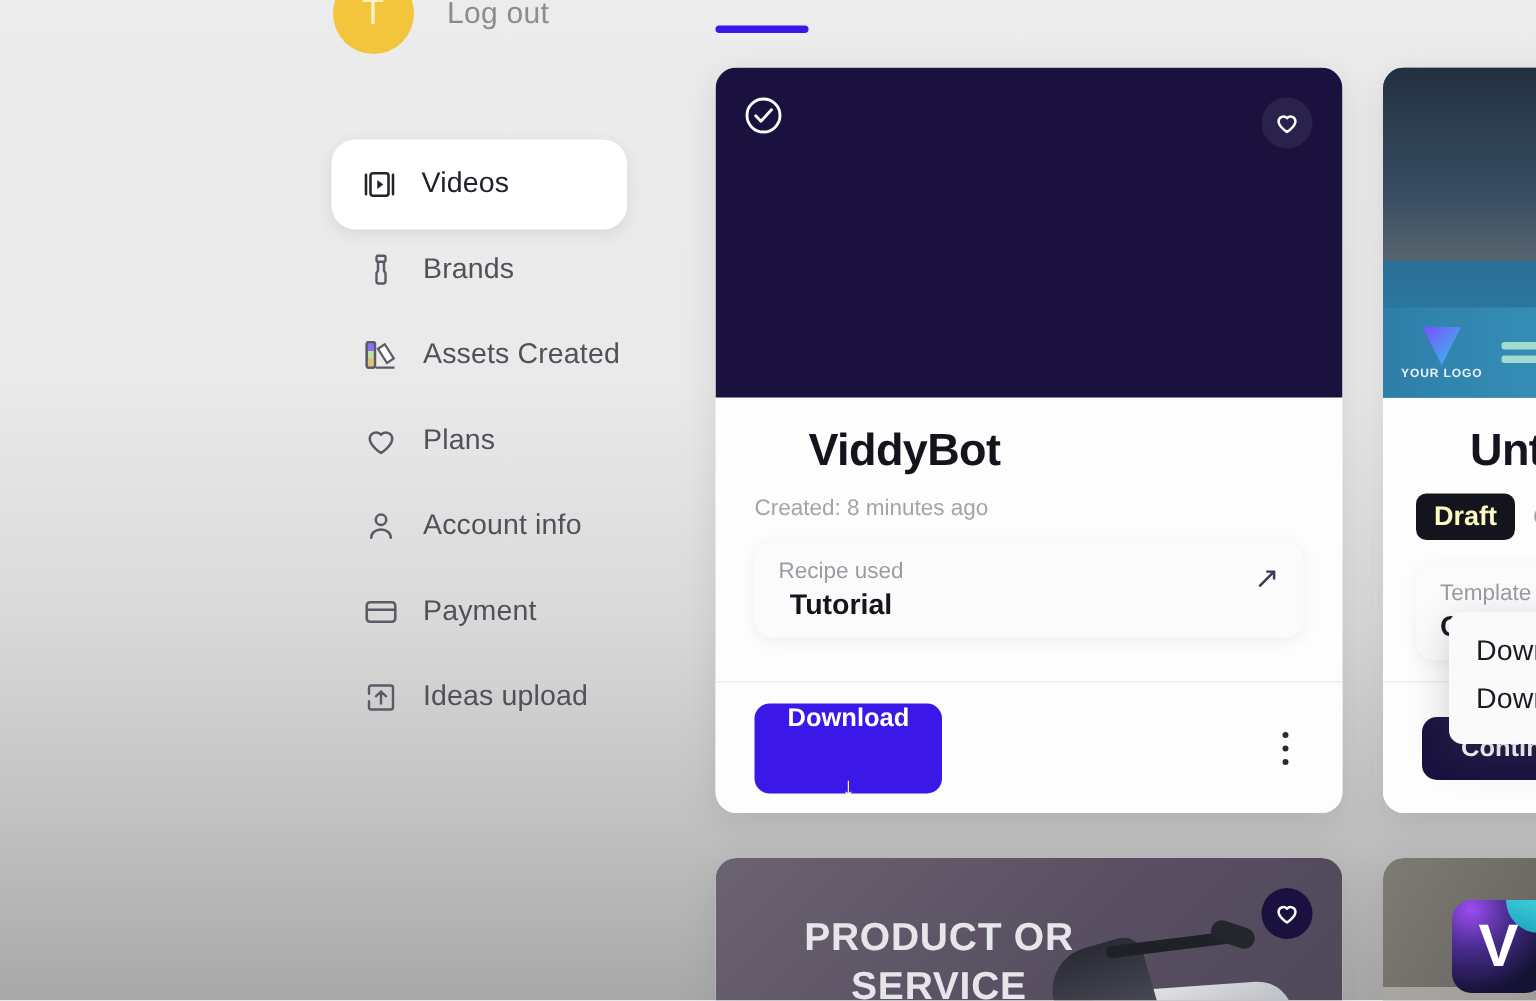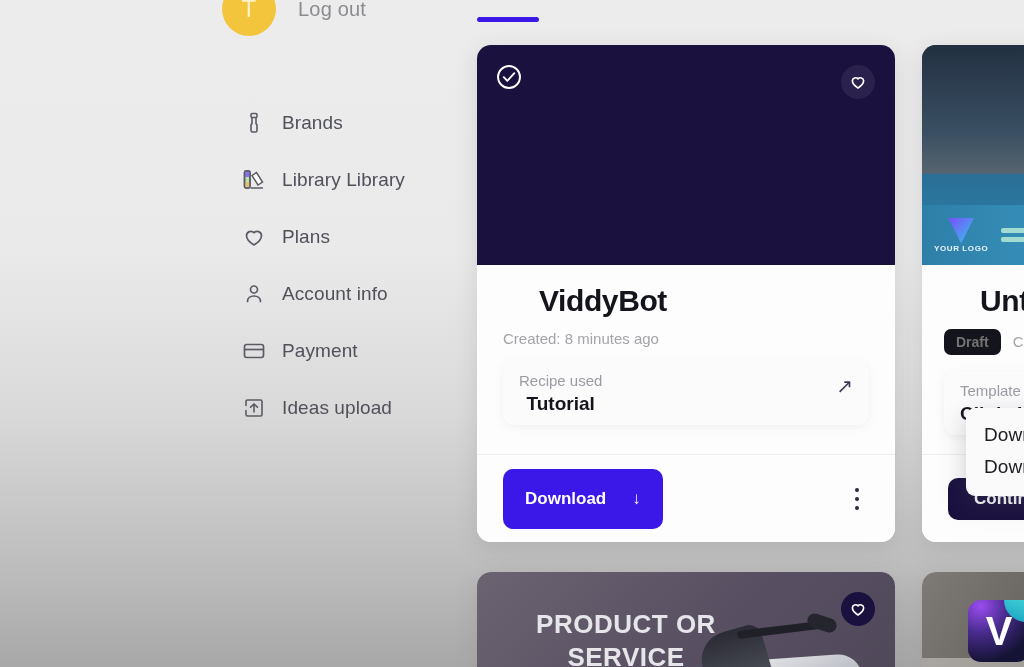--- a/index.html
+++ b/index.html
@@ -184,20 +184,21 @@
     border-radius: 10px;
     height: 60px;
     padding: 0 22px;
     font-size: 17px;
     font-weight: bold;
     font-family: "Liberation Sans", sans-serif;
     display: flex;
     align-items: center;
     gap: 26px;
     cursor: pointer;
+    flex-direction: column;
   }
   .kebab {
     display: flex; flex-direction: column; gap: 5px;
     padding: 6px 10px;
     cursor: pointer;
   }
   .kebab i { width: 4px; height: 4px; border-radius: 50%; background: #2b2b38; display:block; }
 
   
   #download-menu {
@@ -245,22 +246,22 @@
     background: linear-gradient(135deg,#7c4dff,#35c6e8);
     clip-path: polygon(0 0, 100% 0, 50% 100%);
   }
   .logo-text { font-size: 8px; color: #e9f3fa; font-weight: bold; letter-spacing: .6px; }
   .lt-lines { flex: 1; display: flex; flex-direction: column; gap: 4px; padding-left: 6px; }
   .lt-lines span { height: 5px; background: rgba(190,240,215,.8); border-radius: 2px; display:block; }
 
   #card-untitled .card-body { padding: 20px 22px 0 22px; }
   .badge-row { display: flex; align-items: center; gap: 12px; margin-top: 12px; }
   .badge-draft {
-    background: #14141c; color: #737373;
-    font-size: 14px; font-weight: bold;
+    background: #14141c; color: #fef9c3;
+    font-size: 18px; font-weight: bold;
     border-radius: 7px;
     padding: 5px 12px;
   }
   .badge-created { font-size: 15px; color: #a3a3aa; white-space: nowrap; }
   #card-untitled .recipe-box { margin-top: 16px; }
   #card-untitled .card-footer { justify-content: flex-start; }
   .btn-continue {
     background: #1a113f;
     color: #ffffff;
     border: none;
@@ -383,20 +384,30 @@
 
     <div class="account-row">
       <div class="avatar">
         <span>T</span>
       </div>
       <div class="logout-label">Log out</div>
     </div>
 
     <nav class="nav">
 
+      <div class="nav-item active">
+        <span class="nav-icon">
+          <svg width="24" height="24" viewBox="0 0 24 24" fill="none" stroke="#22222c" stroke-width="1.7">
+            <rect x="6" y="4.5" width="12" height="15" rx="1.6"></rect>
+            <path d="M3 5.5v13M21 5.5v13" stroke-linecap="round"></path>
+            <path d="M10.5 9l4 3-4 3z" fill="#22222c" stroke="none"></path>
+          </svg>
+        </span>
+        <span class="nav-label">Videos</span>
+      </div>
 
       <div class="nav-item">
         <span class="nav-icon">
           <svg width="24" height="24" viewBox="0 0 24 24" fill="none" stroke="#5a5b66" stroke-width="1.6">
             <rect x="9" y="2.5" width="6" height="4" rx="1.2"></rect>
             <path d="M10 6.5v6l-1 1.5v5.5a1.5 1.5 0 001.5 1.5h3a1.5 1.5 0 001.5-1.5V14l-1-1.5v-6"></path>
           </svg>
         </span>
         <span class="nav-label">Brands</span>
       </div>
@@ -405,21 +416,21 @@
         <span class="nav-icon">
           <svg width="24" height="24" viewBox="0 0 24 24" fill="none" stroke="#5a5b66" stroke-width="1.5">
             <rect x="2.5" y="3" width="5.5" height="17" rx="1.4" fill="#b9e3a8"></rect>
             <rect x="2.5" y="3" width="5.5" height="6" rx="1.4" fill="#8b6ef0" stroke="none"></rect>
             <rect x="2.5" y="14" width="5.5" height="6" rx="1.4" fill="#e3bf7a" stroke="none"></rect>
             <rect x="2.5" y="3" width="5.5" height="17" rx="1.4"></rect>
             <path d="M10 7.5l4.5-3 6 9.5-4.5 3z" fill="#ffffff"></path>
             <path d="M8.5 20h12.5"></path>
           </svg>
         </span>
-        <span class="nav-label">Library Library</span>
+        <span class="nav-label">Assets Created</span>
       </div>
 
       <div class="nav-item">
         <span class="nav-icon">
           <svg width="24" height="24" viewBox="0 0 24 24" fill="none" stroke="#5a5b66" stroke-width="1.7">
             <path d="M12 20s-7.5-4.7-7.5-9.6A4.3 4.3 0 0112 7.8a4.3 4.3 0 017.5 2.6C19.5 15.3 12 20 12 20z" stroke-linejoin="round"></path>
           </svg>
         </span>
         <span class="nav-label">Plans</span>
       </div>

